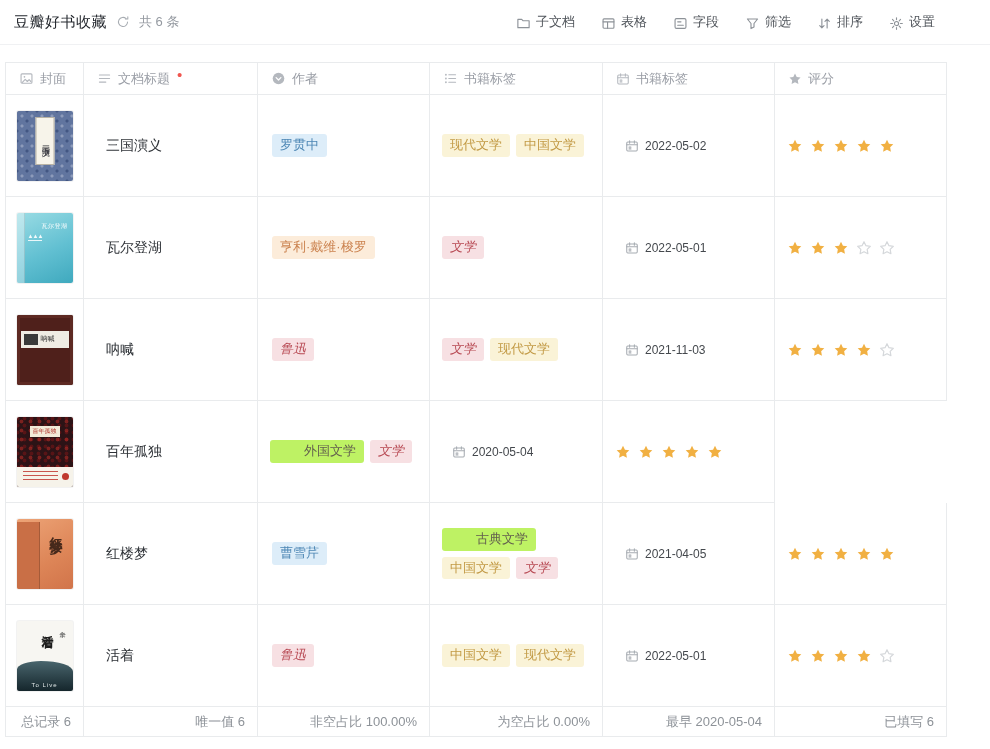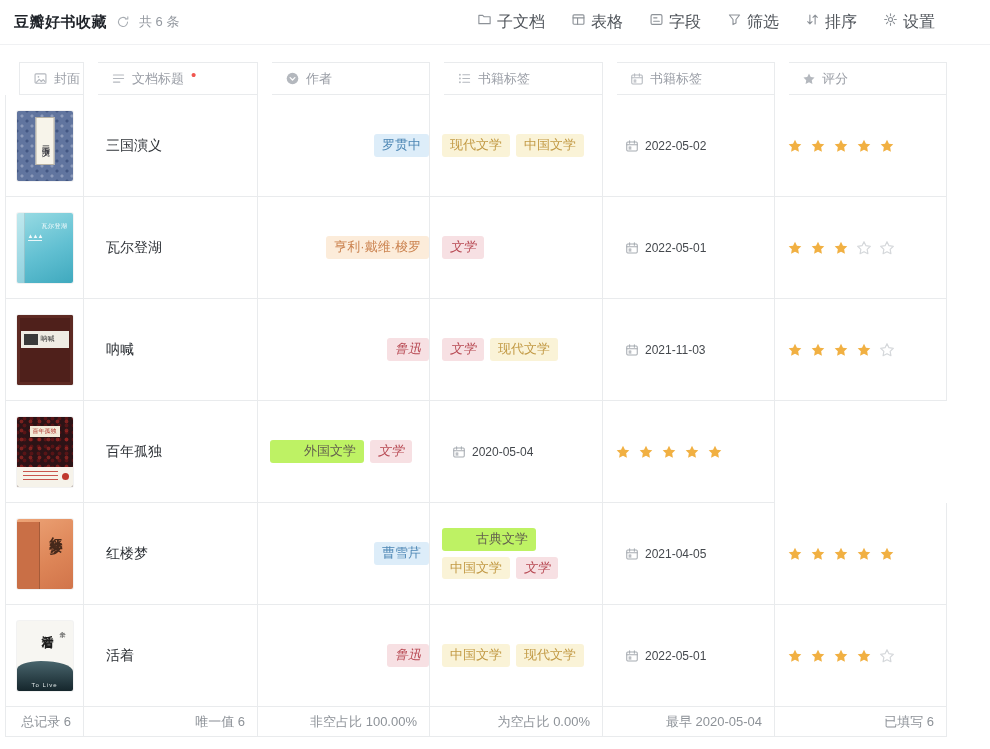--- a/index.html
+++ b/index.html
@@ -11,45 +11,45 @@
   .icon svg { display:block; }
 
   
   .topbar{
     height:45px; box-sizing:border-box;
     display:flex; align-items:center; justify-content:space-between;
     padding:0 55px 0 14px;
     border-bottom:1px solid #f0f1f3;
   }
   .tb-left{ display:flex; align-items:center; gap:9px; }
-  .title{ font-size:15px; font-weight:bold; color:#1f2329; letter-spacing:.5px;}
+  .title{ font-size:15px; font-weight:normal; color:#1f2329; letter-spacing:.5px;}
   .refresh{ color:#a7acb2; cursor:pointer; }
   .count{ font-size:13px; color:#9499a0; }
   .tb-right{ display:flex; align-items:center; gap:26px; }
-  .tool{ display:flex; align-items:flex-start; gap:5px; font-size:16px; color:#50555b; cursor:pointer; white-space:nowrap;}
+  .tool{ display:flex; align-items:flex-end; gap:5px; font-size:13px; color:#50555b; cursor:pointer; white-space:nowrap;}
   .tool .icon{ color:#8d9298; }
 
   
   .grid{ margin:17px 0 0 5px; width:942px; }
   .tr{ display:grid; grid-template-columns:79px 174px 172px 173px 172px 172px; }
   .cell{ border-right:1px solid #e9ebed; border-bottom:1px solid #e9ebed; box-sizing:border-box; min-width:0;}
   .tr .cell:first-child{ border-left:1px solid #e9ebed; }
   .thead .cell{
     border-top:1px solid #e9ebed; height:33px;
     display:flex; align-items:center; gap:6px;
-    padding-left:13px; font-size:13px; color:#9a9ea6; cursor:pointer;margin-left:14px;
+    padding-left:13px; font-size:13px; color:#9a9ea6; cursor:pointer;
   }
   .thead .cell .icon{ color:#b4b8be; }
   .req{ color:#f0564f; font-size:15px; line-height:0; position:relative; top:-4px; margin-left:1px;}
 
   .trow{ }
   .trow .cell{ min-height:102px; display:flex; align-items:center; cursor:pointer;}
   .cell-cover{ justify-content:center; }
   .cell-title{ padding-left:22px; font-size:14px; color:#2e3237; }
-  .cell-author{ padding-left:14px;justify-content:flex-end; }
+  .cell-author{ padding-left:14px; }
   .cell-tags{ padding:12px 10px 12px 12px; flex-wrap:wrap; gap:6px 6px; align-content:center; }
   .cell-date{ padding-left:22px; gap:6px; font-size:12px; color:#44484d; }
   .cell-date .icon{ color:#a6abb1; }
   .cell-rating{ padding-left:12px; gap:7px; }
   .star{ display:flex; cursor:pointer; }
 
   .tag{ font-size:13px; padding:3px 8px; border-radius:3px; line-height:1.25; white-space:nowrap; }
   .tag-blue   { background:#ddedf9; color:#4c86b4; }
   .tag-yellow { background:#faf3d7; color:#c29a45; }
   .tag-orange { background:#fcecda; color:#cb8350; }

